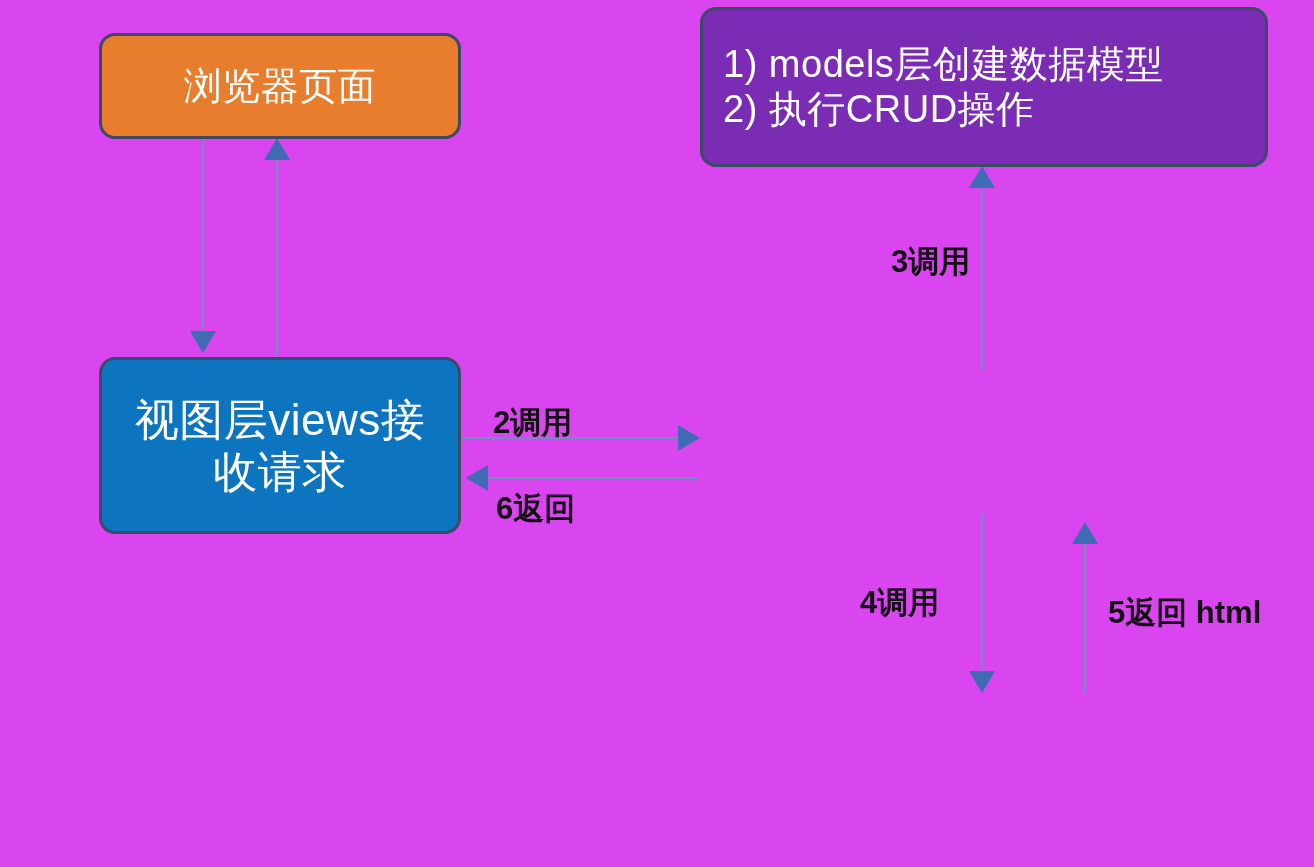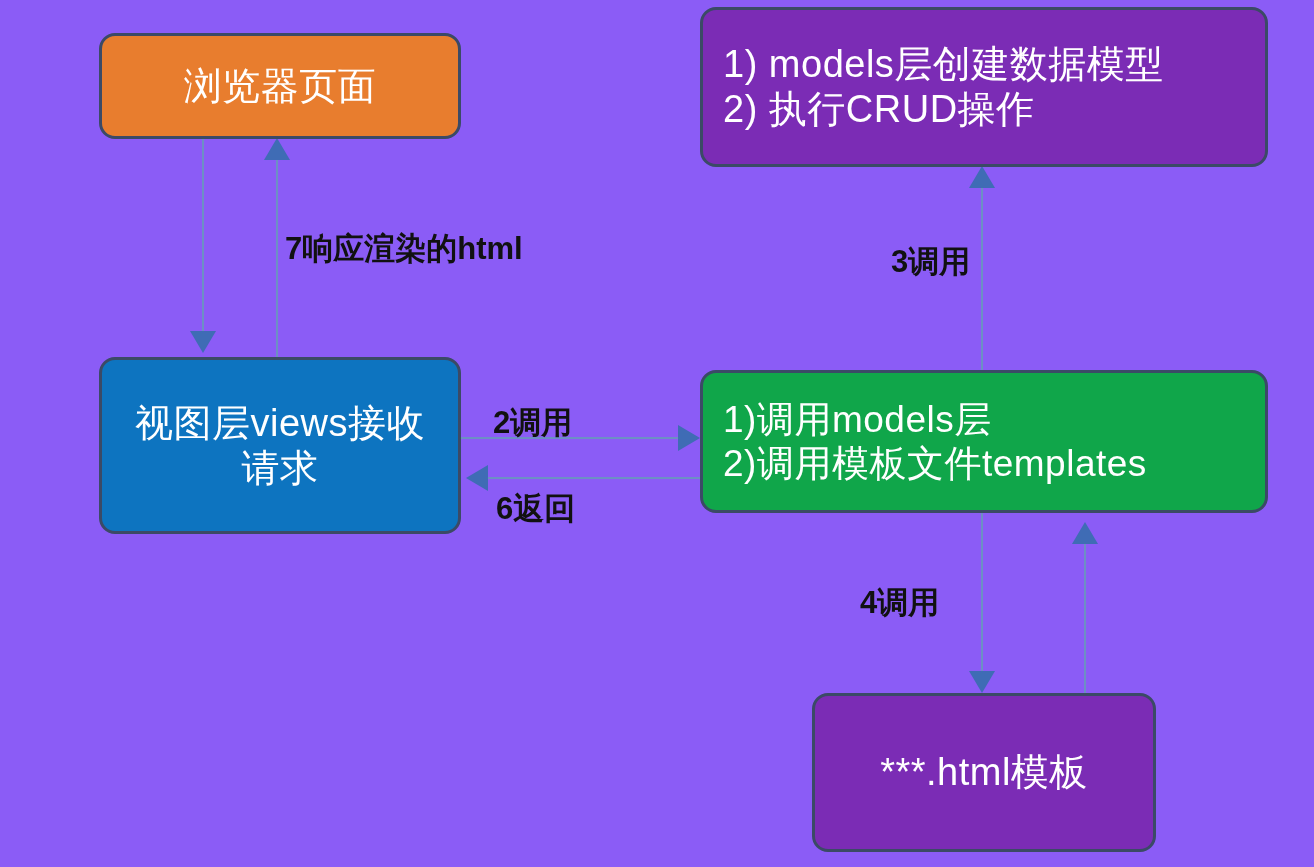--- a/index.html
+++ b/index.html
@@ -10,21 +10,21 @@
     width: 1314px;
     height: 867px;
     background: #ffffff;
     font-family: "Liberation Sans", "DejaVu Sans", sans-serif;
     overflow: hidden;
   }
   #canvas {
     position: relative;
     width: 1314px;
     height: 867px;
-    background: #8b5cf6;
+    background: #d946ef;
     text-decoration: underline;
   }
 
   
   .node {
     position: absolute;
     box-sizing: border-box;
     border: 3px solid #3b4a66;
     border-radius: 16px;
     color: #ffffff;
@@ -48,21 +48,21 @@
     font-size: 38px;
   }
   #node-models {
     left: 700px; top: 7px; width: 568px; height: 160px;
     background: #7b2cb5;
     font-size: 38px;
   }
   #node-views {
     left: 99px; top: 357px; width: 362px; height: 177px;
     background: #0d74c0;
-    font-size: 38px;
+    font-size: 44px;
   }
   #node-views .txt { padding: 0 26px; }
   #node-template-calls {
     left: 700px; top: 370px; width: 568px; height: 143px;
     background: #10a64a;
     font-size: 37px;
   }
   #node-html-template {
     left: 812px; top: 693px; width: 344px; height: 159px;
     background: #7b2cb5;
@@ -126,48 +126,41 @@
 
   <div class="node left" id="node-models">
     <div class="txt">1) models层创建数据模型
 2) 执行CRUD操作</div>
   </div>
 
   <div class="node center" id="node-views">
     <div class="txt">视图层views接收请求</div>
   </div>
 
-  <div class="node left" id="node-template-calls">
-    <div class="txt">1)调用models层
-2)调用模板文件templates</div>
-  </div>
 
-  <div class="node center" id="node-html-template">
-    <div class="txt">***.html模板</div>
-  </div>
 
   <div class="line vline" style="left:202px; top:139px; height:192px;"></div>
   <div class="arrow arrow-down" style="left:190px; top:331px;"></div>
 
   <div class="line vline" style="left:276px; top:160px; height:197px;"></div>
   <div class="arrow arrow-up" style="left:264px; top:138px;"></div>
-  <div class="edge-label" style="left:285px; top:228px;">7响应渲染的html</div>
 
   <div class="line hline" style="left:461px; top:437px; width:219px;"></div>
   <div class="arrow arrow-right" style="left:678px; top:425px;"></div>
   <div class="edge-label" style="left:493px; top:402px;">2调用</div>
 
   <div class="line hline" style="left:488px; top:477px; width:212px;"></div>
   <div class="arrow arrow-left" style="left:466px; top:465px;"></div>
   <div class="edge-label" style="left:496px; top:488px;">6返回</div>
 
   <div class="line vline" style="left:981px; top:188px; height:182px;"></div>
   <div class="arrow arrow-up" style="left:969px; top:166px;"></div>
   <div class="edge-label" style="left:891px; top:241px;">3调用</div>
 
   <div class="line vline" style="left:981px; top:513px; height:158px;"></div>
   <div class="arrow arrow-down" style="left:969px; top:671px;"></div>
   <div class="edge-label" style="left:860px; top:582px;">4调用</div>
 
   <div class="line vline" style="left:1084px; top:544px; height:149px;"></div>
   <div class="arrow arrow-up" style="left:1072px; top:522px;"></div>
+  <div class="edge-label" style="left:1108px; top:592px;">5返回 html</div>
 
 </div>
 
 </body></html>

